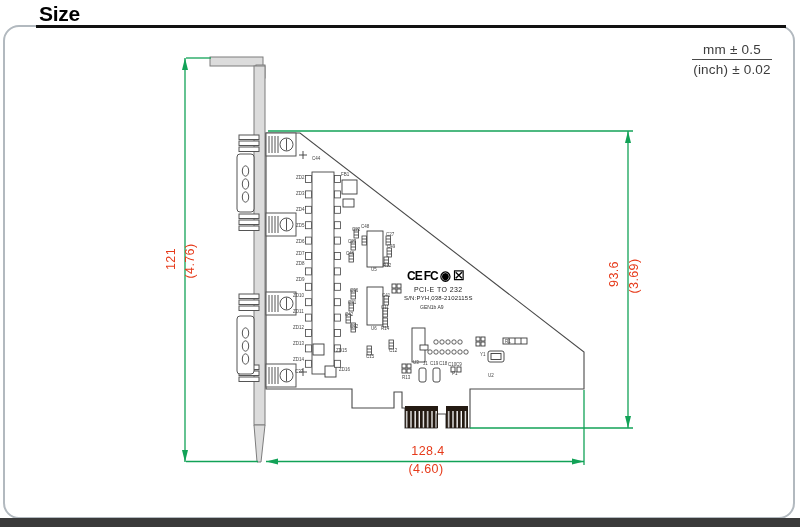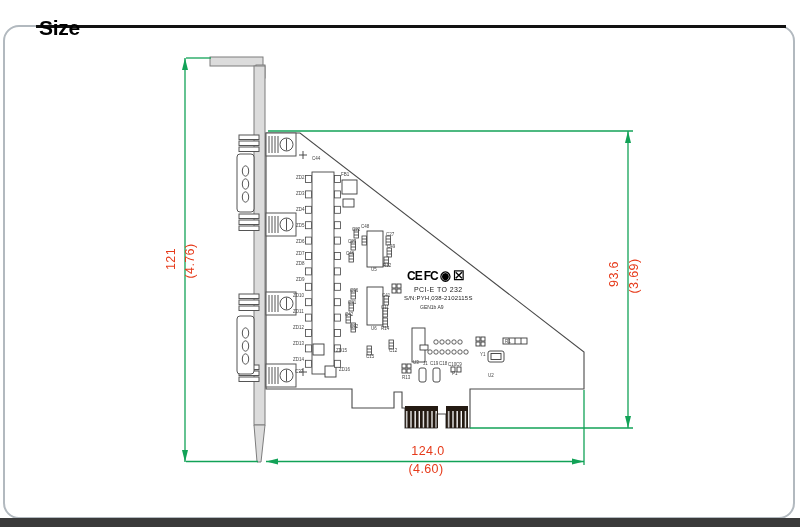--- a/index.html
+++ b/index.html
@@ -1,21 +1,21 @@
 <!DOCTYPE html>
 <html><head>
 <meta charset="utf-8">
 <style>
   html,body{margin:0;padding:0;background:#fff;width:800px;height:527px;overflow:hidden;
     font-family:"Liberation Sans", sans-serif;}
   #stage{position:relative;width:800px;height:527px;background:#fff;}
   #frame{position:absolute;left:3px;top:25px;width:788px;height:490px;
     border:2px solid #b2b9bf;border-radius:16px;background:#fff;}
   #title-bar{position:absolute;left:36px;top:25px;width:750px;height:3.4px;background:#111;}
-  #page-title{position:absolute;left:39px;top:16px;font-size:21px;font-weight:bold;color:#000;
+  #page-title{position:absolute;left:39px;top:2px;font-size:21px;font-weight:bold;color:#000;
     letter-spacing:-0.3px;}
   #bottom-band{position:absolute;left:0;top:518px;width:800px;height:9px;background:#3a3a3a;}
   #tolerance{position:absolute;left:692px;top:42px;width:80px;text-align:center;
     color:#3c3c3c;font-size:13.5px;letter-spacing:0.2px;}
   #tolerance .tl1{display:block;padding-bottom:2px;border-bottom:1.6px solid #4a4a4a;}
   #tolerance .tl2{display:block;padding-top:2px;}
   .dim-text{position:absolute;color:#e63a1a;font-size:12.5px;letter-spacing:0.4px;
     transform:translate(-50%,-50%);white-space:nowrap;}
   .dim-text.vert{transform:translate(-50%,-50%) rotate(-90deg);}
   svg{position:absolute;left:0;top:0;}
@@ -31,20 +31,24 @@
 </style>
 </head>
 <body>
 
 <div id="stage">
 
   <div id="frame"></div>
   <div id="title-bar"></div>
   <div id="page-title">Size</div>
 
+  <div id="tolerance">
+    <span class="tl1">mm ± 0.5</span>
+    <span class="tl2">(inch) ± 0.02</span>
+  </div>
 
   <svg width="800" height="527" viewBox="0 0 800 527">
     <defs>
       <pattern id="comb" width="4.2" height="4" patternUnits="userSpaceOnUse">
         <rect width="2.9" height="4" fill="#241a12"></rect>
       </pattern>
       <g id="jackscrew" stroke="#555" stroke-width="1" fill="#fff">
         <rect x="0" y="0" width="20" height="4.5"></rect>
         <rect x="0" y="6" width="20" height="4.5"></rect>
         <rect x="0" y="12" width="20" height="4.5"></rect>
@@ -215,21 +219,21 @@
       <line x1="584" y1="390" x2="584" y2="465"></line>
       <polygon points="266,461.5 278,458.5 278,464.5" stroke="none"></polygon>
       <polygon points="584,461.5 572,458.5 572,464.5" stroke="none"></polygon>
     </g>
   </svg>
 
   <span class="dim-text vert" style="left:171px;top:259px">121</span>
   <span class="dim-text vert" style="left:190px;top:261px">(4.76)</span>
   <span class="dim-text vert" style="left:614px;top:274px">93.6</span>
   <span class="dim-text vert" style="left:634px;top:276px">(3.69)</span>
-  <span class="dim-text" style="left:428px;top:451px">124.0</span>
+  <span class="dim-text" style="left:428px;top:451px">128.4</span>
   <span class="dim-text" style="left:426px;top:469px">(4.60)</span>
 
   <div id="logos">
       <span class="lg">CE</span>
       <span class="lg">FC</span>
       <span class="lg sym">◉</span>
       <span class="lg sym">☒</span>
     </div>
   <div class="board-text" id="bt1">PCI-E TO 232</div>
   <div class="board-text" id="bt2">S/N:PYH,038-2102115S</div>

